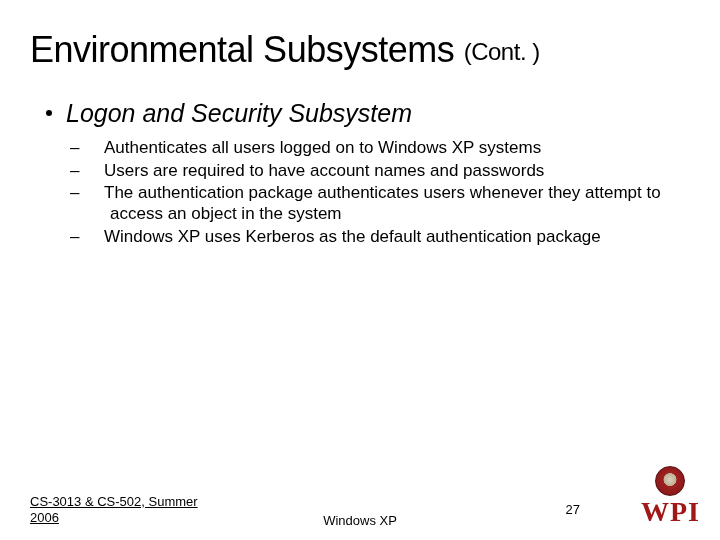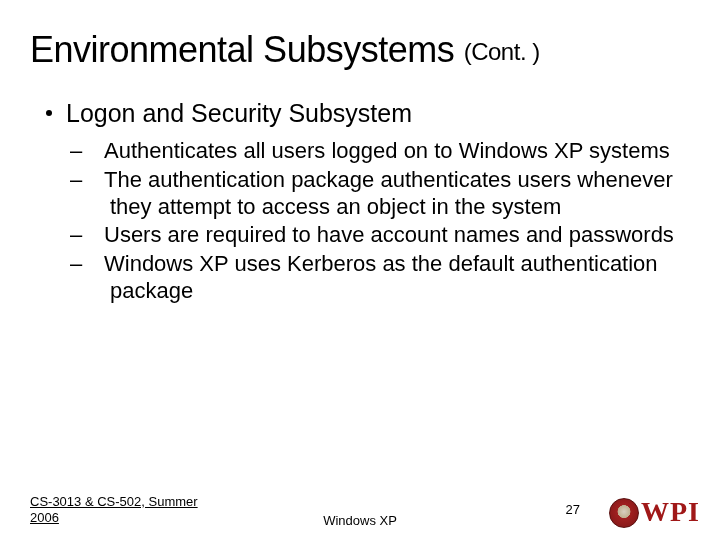--- a/index.html
+++ b/index.html
@@ -24,37 +24,38 @@
       letter-spacing: -0.5px;
     }
     .title .cont {
       font-size: 24px;
       vertical-align: middle;
     }
     .bullet-l1 {
       font-size: 25px;
       margin-left: 16px;
       margin-bottom: 10px;
+      font-style: italic;
     }
     .bullet-l1 .dot {
       display: inline-block;
       width: 6px;
       height: 6px;
       background: #000;
       border-radius: 50%;
       vertical-align: middle;
       margin-right: 14px;
       margin-top: -4px;
     }
     .sub-list {
       margin-left: 60px;
       margin-top: 4px;
     }
     .bullet-l2 {
-      font-size: 22px;
+      font-size: 17px;
       line-height: 1.22;
       margin-bottom: 2px;
       text-indent: -20px;
       padding-left: 20px;
     }
     .bullet-l2 .dash {
       display: inline-block;
       width: 14px;
     }
     .footer {
@@ -82,21 +83,22 @@
     .footer-pagenum {
       font-size: 13px;
       position: absolute;
       right: 140px;
     }
     .logo {
       position: absolute;
       right: 20px;
       bottom: -2px;
       display: flex;
-      align-items: flex-end;
+      align-items: center;
+      flex-direction: column;
     }
     .seal {
       width: 30px;
       height: 30px;
       border-radius: 50%;
       background: radial-gradient(circle at 50% 45%, #d9d0c0 0%, #c0b090 30%, #a02020 32%, #7a1515 100%);
       border: 1px solid #5a1010;
       margin-right: 2px;
     }
     .wpi-text {
@@ -115,22 +117,22 @@
   <h1 class="title">
     <span>Environmental Subsystems </span><span class="cont">(Cont. )</span>
   </h1>
 
   <div class="bullet-l1">
     <span class="dot"></span><span>Logon and Security Subsystem</span>
   </div>
 
   <div class="sub-list">
     <div class="bullet-l2"><span class="dash">–</span><span>Authenticates all users logged on to Windows XP systems</span></div>
+    <div class="bullet-l2"><span class="dash">–</span><span>Users are required to have account names and passwords</span></div>
     <div class="bullet-l2"><span class="dash">–</span><span>The authentication package authenticates users whenever they attempt to access an object in the system</span></div>
-    <div class="bullet-l2"><span class="dash">–</span><span>Users are required to have account names and passwords</span></div>
     <div class="bullet-l2"><span class="dash">–</span><span>Windows XP uses Kerberos as the default authentication package</span></div>
   </div>
 
   <div class="footer">
     <div class="footer-left">CS-3013 &amp; CS-502, Summer 2006</div>
     <div class="footer-center">Windows XP</div>
     <div class="footer-pagenum">27</div>
     <div class="logo">
       <div class="seal"></div>
       <div class="wpi-text">WPI</div>

